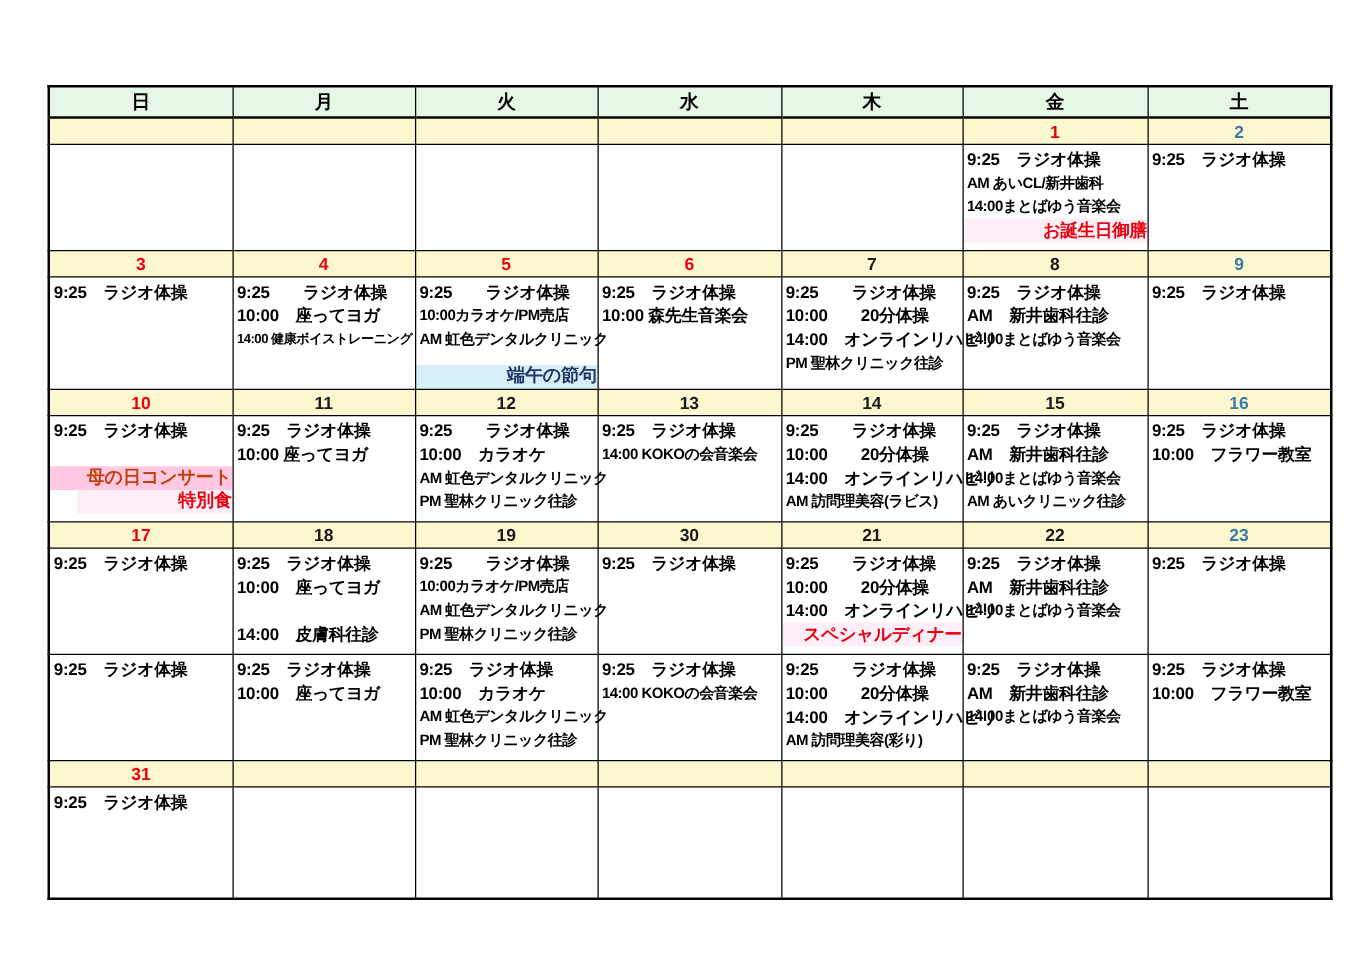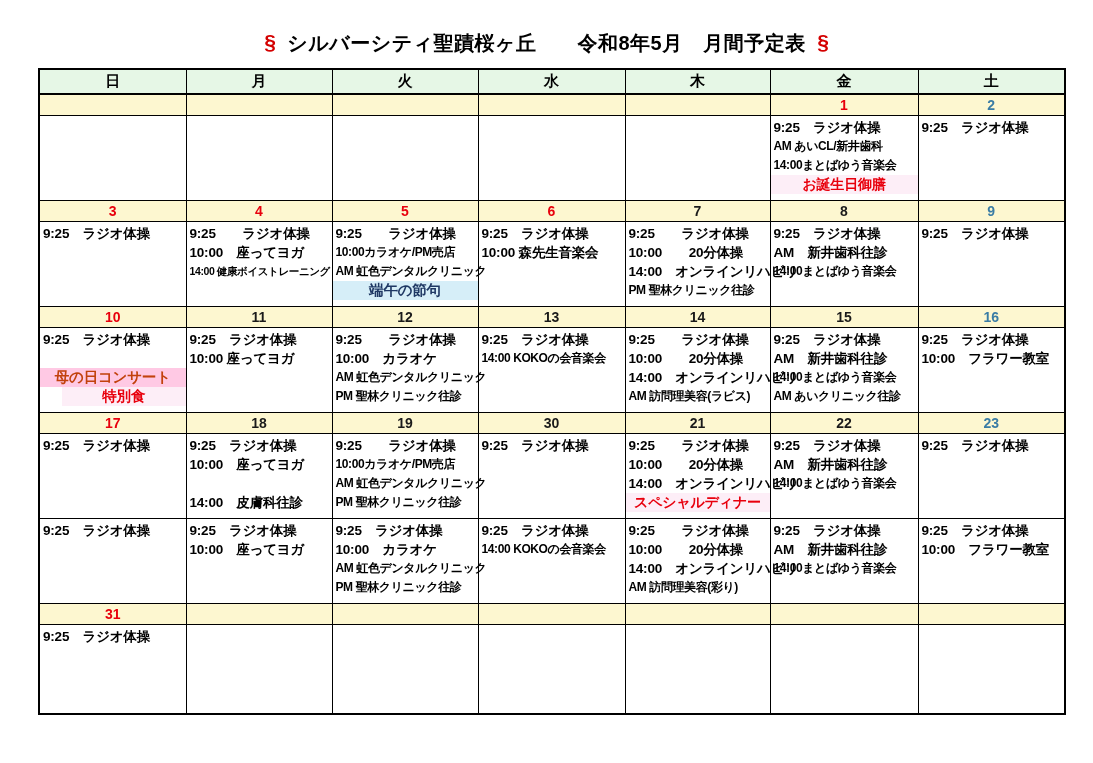--- a/index.html
+++ b/index.html
@@ -130,21 +130,21 @@
   }
   .ev.xs {
     font-size: 10.5px;
     line-height: 19px;
     letter-spacing: -0.4px;
   }
   .ev.blank { color: transparent; }
 
   
   .ev.hl {
-    text-align: center;
+    text-align: right;
     display: block;
     margin: 0 -1px 0 -3px;
     padding: 0 0;
   }
   .ev.hl-pink-strong {
     background: #ffc9e4;
     color: #c2410c;
     font-size: 14.5px;
     font-weight: bold;
   }
@@ -159,34 +159,28 @@
     background: #fdeef7;
     color: #e8000d;
     font-size: 14px;
     font-weight: bold;
   }
   .ev.hl-blue {
     background: #d6eef8;
     color: #1f3864;
     font-size: 14.5px;
     font-weight: bold;
+    margin-top: 11px;
   }
 </style>
 </head>
 <body>
 
 <div class="page">
 
-  <div class="title-row">
-    <span class="title-mark">§</span>
-    <span class="title-text">シルバーシティ聖蹟桜ヶ丘</span>
-    <span class="title-gap"></span>
-    <span class="title-text">令和8年5月　月間予定表</span>
-    <span class="title-mark">§</span>
-  </div>
 
   <div class="cal-wrap">
     <table class="cal">
       <colgroup>
         <col class="c-sun">
           <col class="c-mon">
           <col class="c-tue">
           <col class="c-wed">
         <col class="c-thu">
           <col class="c-fri">

